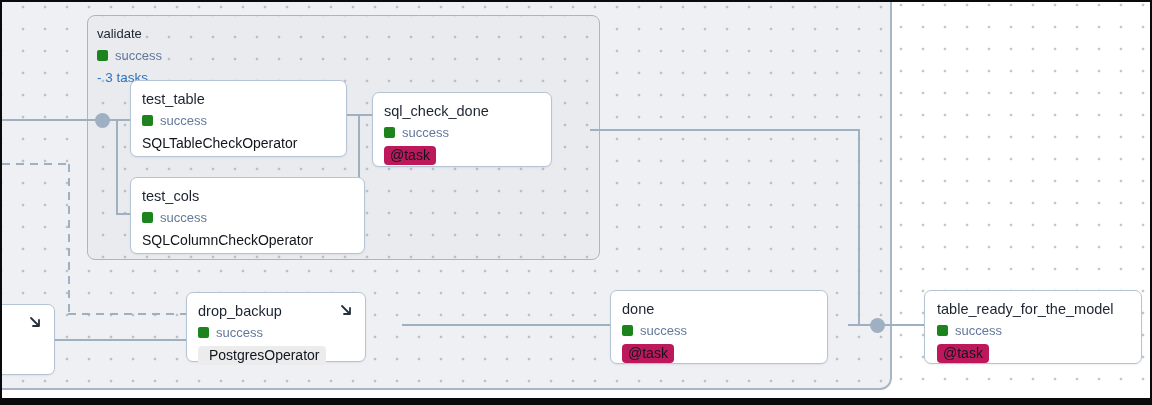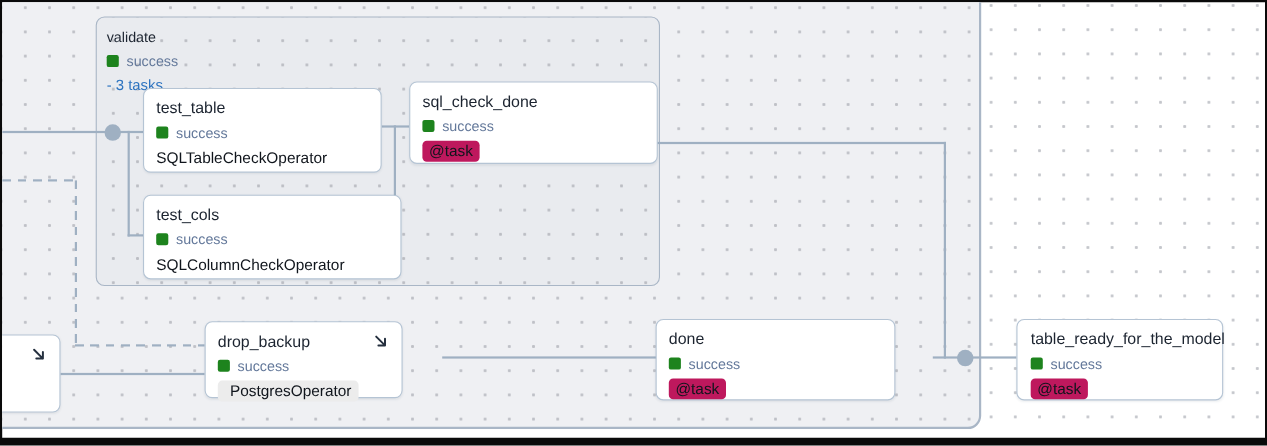--- a/index.html
+++ b/index.html
@@ -113,21 +113,21 @@
     <div class="node-title-row">
         <span>test_cols</span>
       </div>
     <div class="status-row">
       <span class="sq"></span>
       <span>success</span>
     </div>
     <div class="op-row">SQLColumnCheckOperator</div>
   </div>
 
-  <div class="node" style="left:370px;top:72px;width:226px;height:75px;">
+  <div class="node" style="left:370px;top:90px;width:180px;height:75px;">
     <div class="node-title-row">
         <span>sql_check_done</span>
       </div>
     <div class="status-row">
       <span class="sq"></span>
       <span>success</span>
     </div>
     <div class="op-row"><span class="badge badge-task">@task</span></div>
   </div>
 
@@ -138,32 +138,32 @@
         <path d="M4 4 L12 12 M12 6 L12 12 L6 12" stroke="#25303f" stroke-width="1.8" fill="none" stroke-linecap="round" stroke-linejoin="round"></path>
       </svg>
     </div>
     <div class="status-row">
       <span class="sq"></span>
       <span>success</span>
     </div>
     <div class="op-row"><span class="badge badge-gray">PostgresOperator</span></div>
   </div>
 
-  <div class="node" style="left:594px;top:288px;width:218px;height:74px;">
+  <div class="node" style="left:608px;top:288px;width:218px;height:74px;">
     <div class="node-title-row">
         <span>done</span>
       </div>
     <div class="status-row">
       <span class="sq"></span>
       <span>success</span>
     </div>
     <div class="op-row"><span class="badge badge-task">@task</span></div>
   </div>
 
-  <div class="node" style="left:922px;top:288px;width:188px;height:74px;padding-left:12px;">
+  <div class="node" style="left:922px;top:288px;width:218px;height:74px;padding-left:12px;">
     <div class="node-title-row">
         <span>table_ready_for_the_model</span>
       </div>
     <div class="status-row">
       <span class="sq"></span>
       <span>success</span>
     </div>
     <div class="op-row"><span class="badge badge-task">@task</span></div>
   </div>
 

